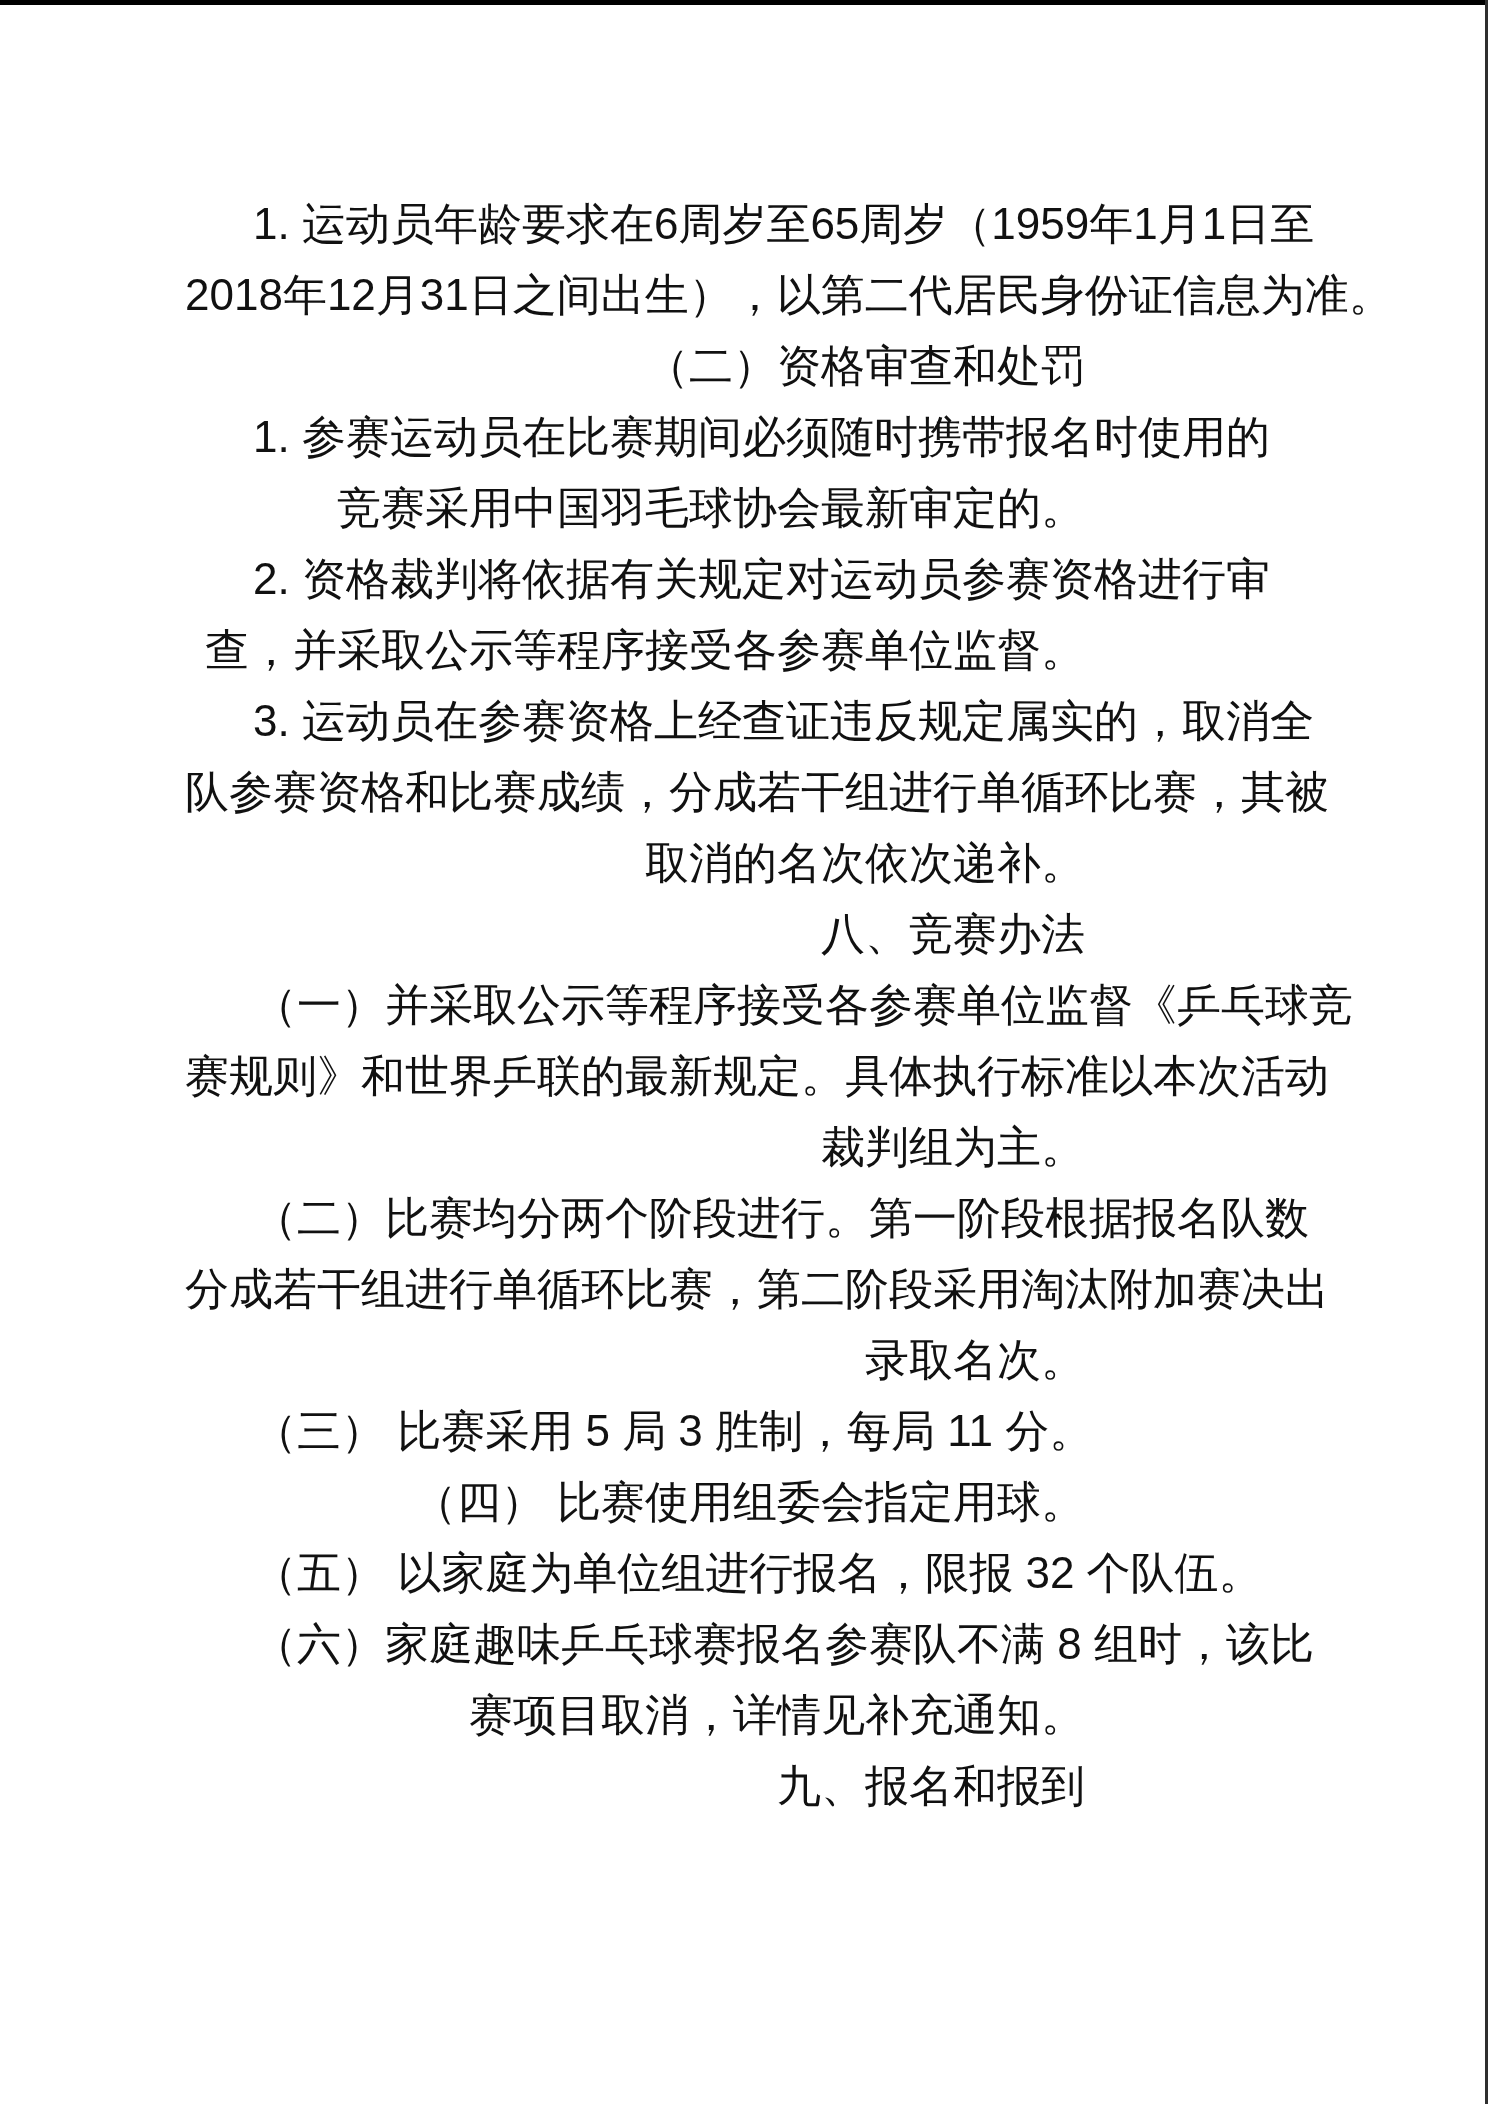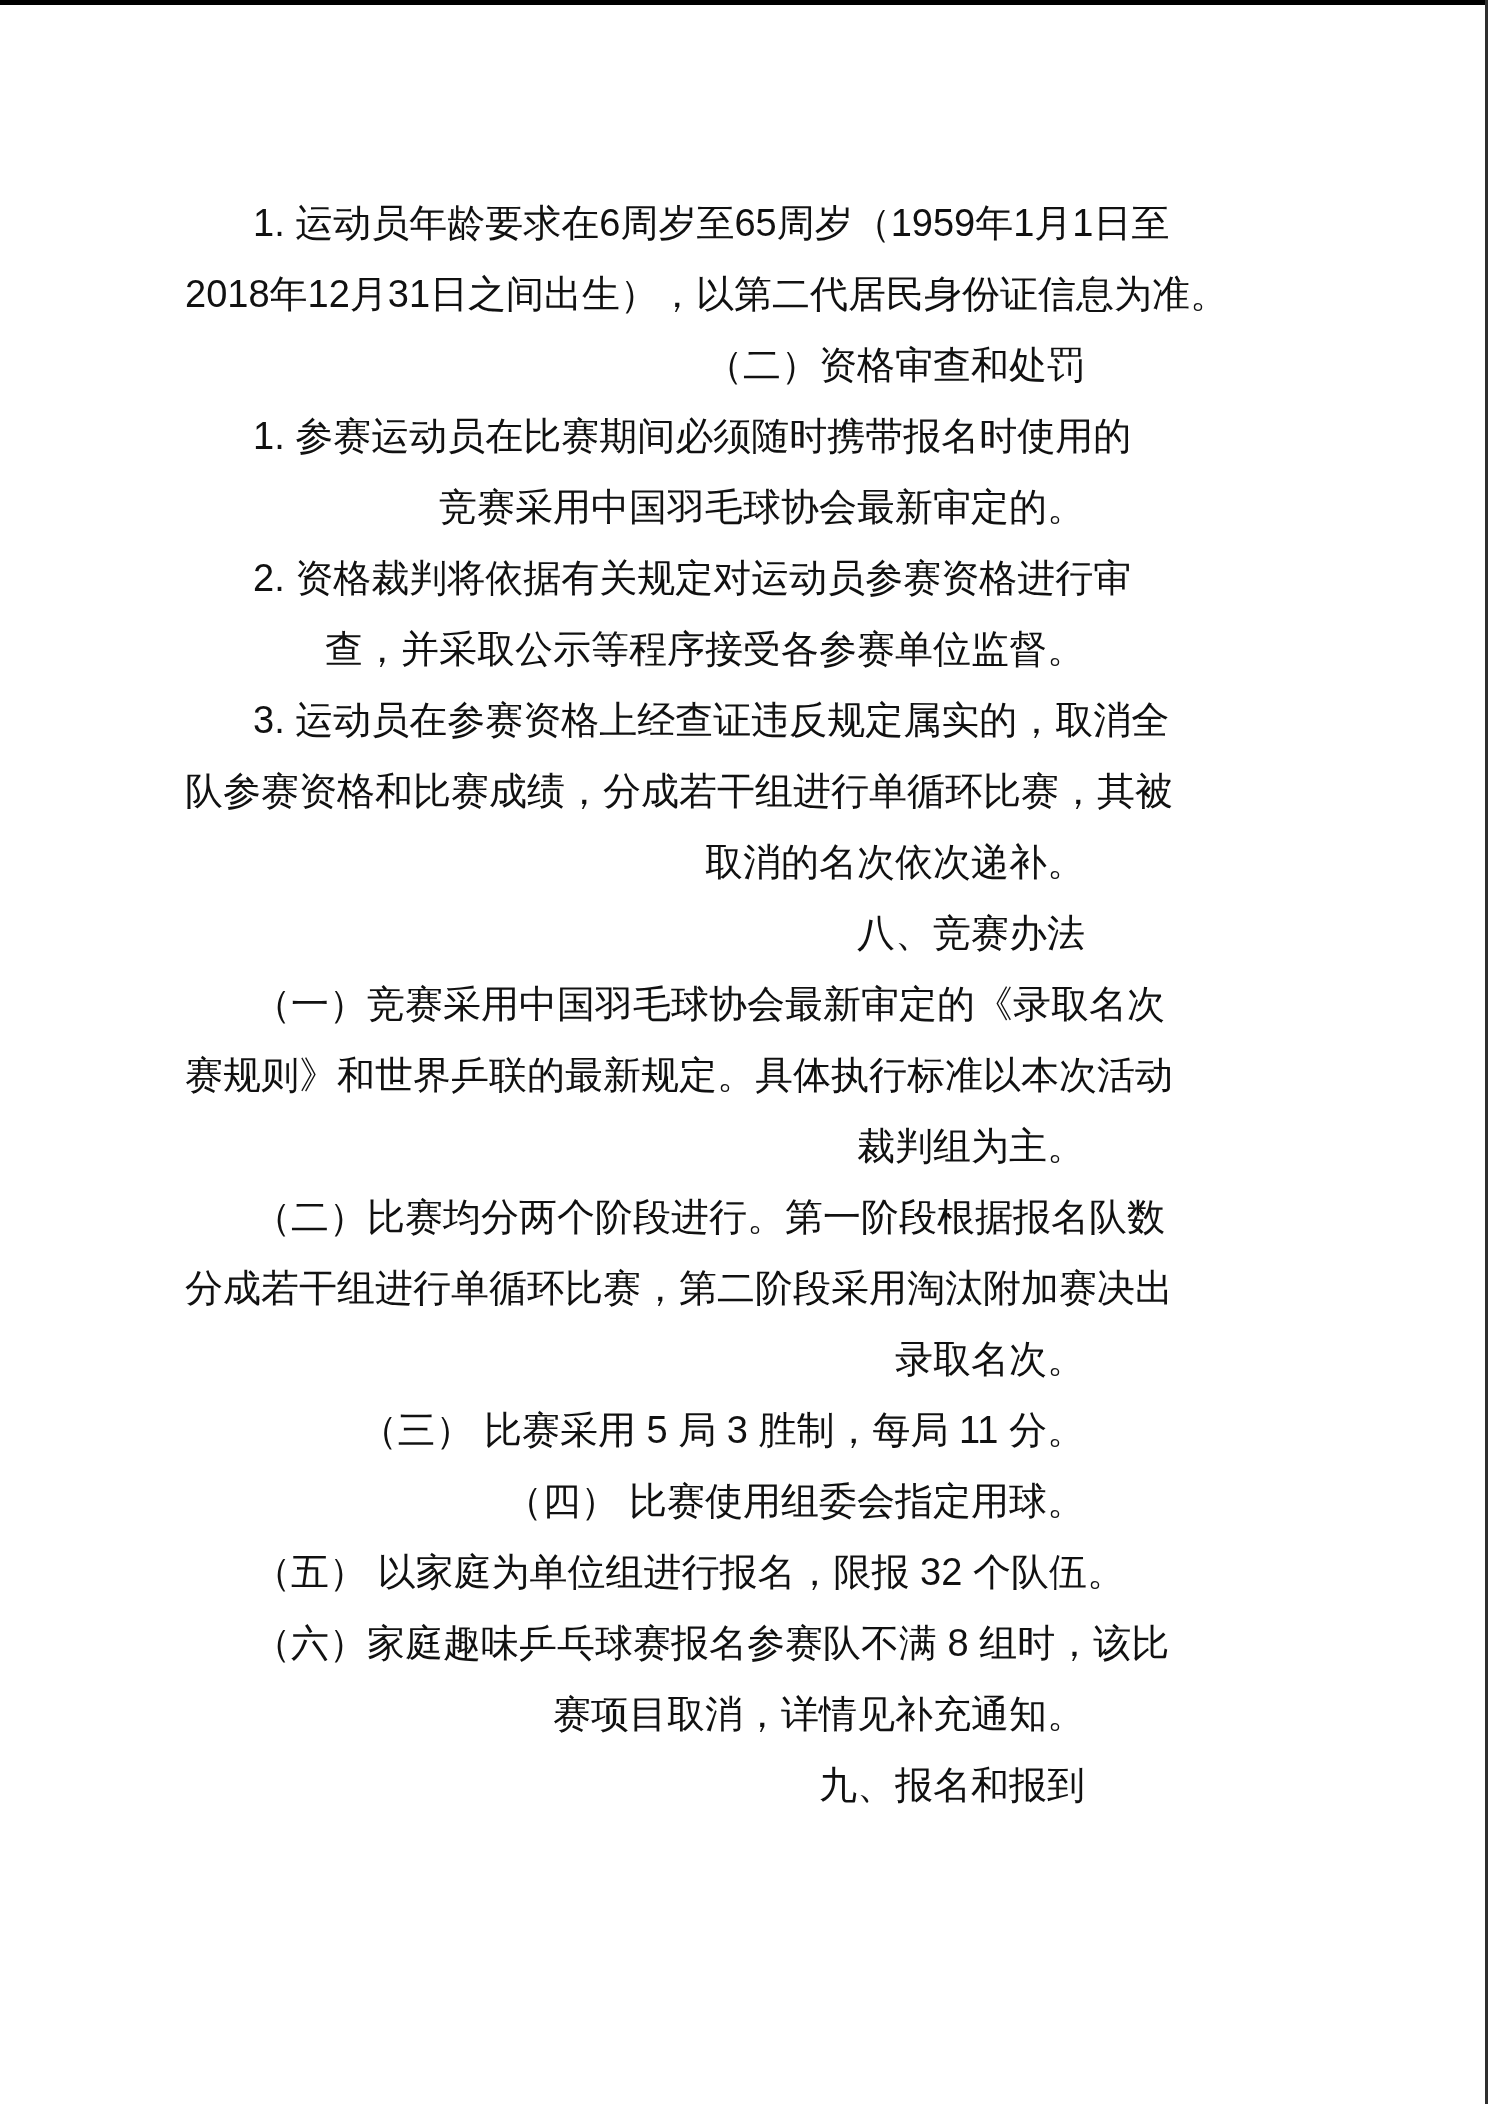--- a/index.html
+++ b/index.html
@@ -26,21 +26,21 @@
     top: 0; right: 0;
     width: 3px; height: 100%;
     background: var(--edge-right, #2f2f2f);
   }
   .textblock {
     position: absolute;
     top: 0; left: 0;
     padding: 188px 0 0 185px;
     width: 900px;
     color: var(--ink, #111111);
-    font-size: 38px;
+    font-size: 44px;
     font-weight: 500;
   }
   .line {
     height: 71px;
     line-height: 71px;
     white-space: nowrap;
     text-align: right;
   }
   .line.indent {
     padding-left: 68px; 
@@ -62,21 +62,21 @@
       <div class="line">2018年12月31日之间出生），以第二代居民身份证信息为准。</div>
       <div class="line indent">（二）资格审查和处罚</div>
       <div class="line indent fill">1. 参赛运动员在比赛期间必须随时携带报名时使用的</div>
       <div class="line">竞赛采用中国羽毛球协会最新审定的。</div>
       <div class="line indent fill">2. 资格裁判将依据有关规定对运动员参赛资格进行审</div>
       <div class="line">查，并采取公示等程序接受各参赛单位监督。</div>
       <div class="line indent fill">3. 运动员在参赛资格上经查证违反规定属实的，取消全</div>
       <div class="line fill">队参赛资格和比赛成绩，分成若干组进行单循环比赛，其被</div>
       <div class="line">取消的名次依次递补。</div>
       <div class="line indent">八、竞赛办法</div>
-      <div class="line indent fill">（一）竞赛采用中国羽毛球协会最新审定的《录取名次</div>
+      <div class="line indent fill">（一）并采取公示等程序接受各参赛单位监督《乒乓球竞</div>
       <div class="line fill">赛规则》和世界乒联的最新规定。具体执行标准以本次活动</div>
       <div class="line">裁判组为主。</div>
       <div class="line indent fill">（二）比赛均分两个阶段进行。第一阶段根据报名队数</div>
       <div class="line fill">分成若干组进行单循环比赛，第二阶段采用淘汰附加赛决出</div>
       <div class="line">录取名次。</div>
       <div class="line indent">（三） 比赛采用 5 局 3 胜制，每局 11 分。</div>
       <div class="line indent">（四） 比赛使用组委会指定用球。</div>
       <div class="line indent">（五） 以家庭为单位组进行报名，限报 32 个队伍。</div>
       <div class="line indent fill">（六）家庭趣味乒乓球赛报名参赛队不满 8 组时，该比</div>
       <div class="line">赛项目取消，详情见补充通知。</div>

